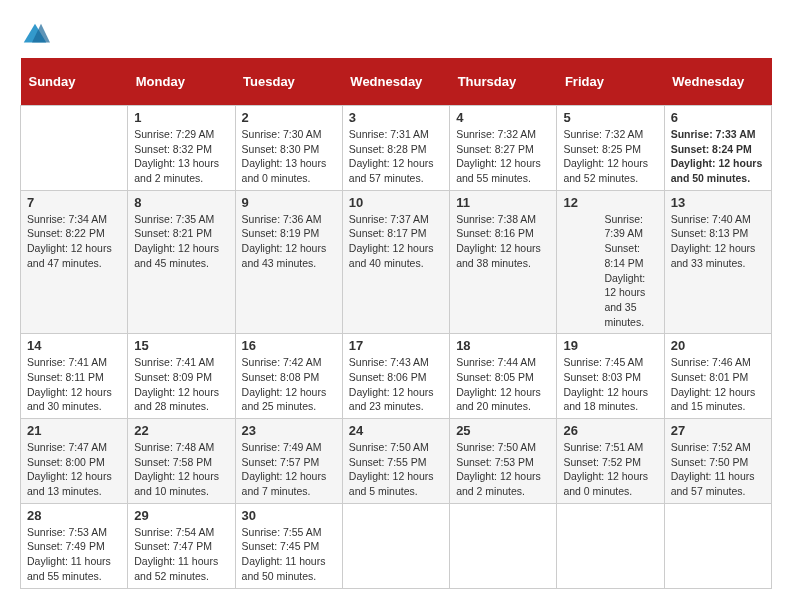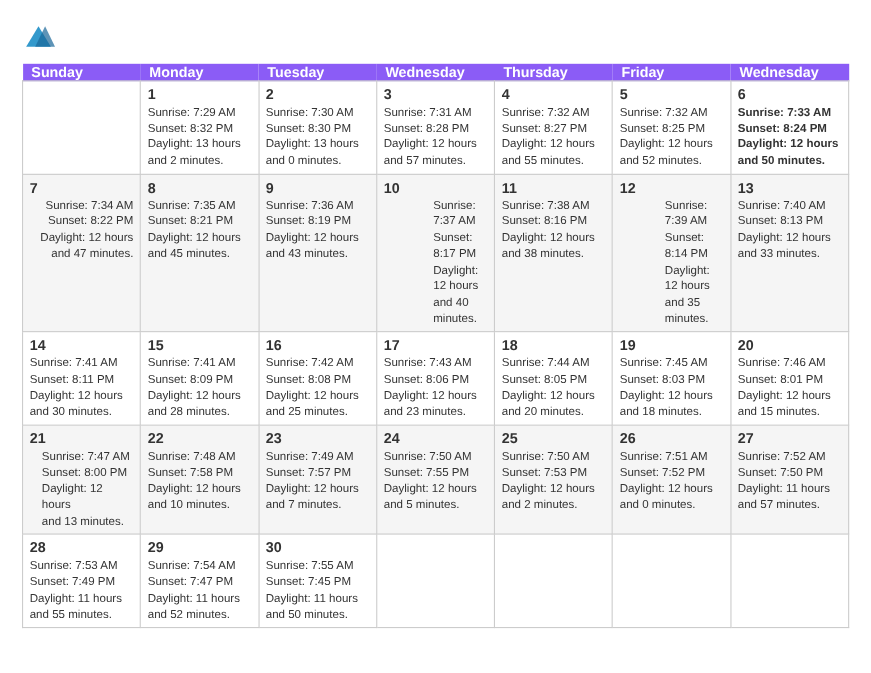--- a/index.html
+++ b/index.html
@@ -51,24 +51,24 @@
     .subtitle {
       font-size: 15px;
       color: #555;
     }
     table {
       width: 100%;
       border-collapse: collapse;
       table-layout: fixed;
     }
     th {
-      background-color: #8b5cf6;
+      background-color: #b91c1c;
       color: white;
       text-align: left;
-      padding: 0 8px;
+      padding: 16px 8px;
       font-size: 13px;
       font-weight: bold;
     }
     td {
       border: 1px solid #ccc;
       vertical-align: top;
       padding: 4px 6px;
       font-size: 11px;
       color: #333;
       height: 80px;
@@ -171,42 +171,42 @@
           <span class="day-number">6</span>
           <div class="day-info" style="white-space: pre-line; font-weight: bold;">Sunrise: 7:33 AM
 Sunset: 8:24 PM
 Daylight: 12 hours
 and 50 minutes.</div>
         </td>
       </tr>
       <tr>
         <td>
           <span class="day-number">7</span>
-          <div class="day-info" style="white-space: pre-line; text-align: right;">Sunrise: 7:34 AM
+          <div class="day-info" style="white-space: pre-line;">Sunrise: 7:34 AM
 Sunset: 8:22 PM
 Daylight: 12 hours
 and 47 minutes.</div>
         </td>
         <td>
           <span class="day-number">8</span>
           <div class="day-info" style="white-space: pre-line;">Sunrise: 7:35 AM
 Sunset: 8:21 PM
 Daylight: 12 hours
 and 45 minutes.</div>
         </td>
         <td>
           <span class="day-number">9</span>
           <div class="day-info" style="white-space: pre-line;">Sunrise: 7:36 AM
 Sunset: 8:19 PM
 Daylight: 12 hours
 and 43 minutes.</div>
         </td>
         <td>
           <span class="day-number">10</span>
-          <div class="day-info" style="white-space: pre-line; margin-left: 45px;">Sunrise: 7:37 AM
+          <div class="day-info" style="white-space: pre-line;">Sunrise: 7:37 AM
 Sunset: 8:17 PM
 Daylight: 12 hours
 and 40 minutes.</div>
         </td>
         <td>
           <span class="day-number">11</span>
           <div class="day-info" style="white-space: pre-line;">Sunrise: 7:38 AM
 Sunset: 8:16 PM
 Daylight: 12 hours
 and 38 minutes.</div>
@@ -273,21 +273,21 @@
           <span class="day-number">20</span>
           <div class="day-info" style="white-space: pre-line;">Sunrise: 7:46 AM
 Sunset: 8:01 PM
 Daylight: 12 hours
 and 15 minutes.</div>
         </td>
       </tr>
       <tr>
         <td>
           <span class="day-number">21</span>
-          <div class="day-info" style="white-space: pre-line; margin-left: 11px;">Sunrise: 7:47 AM
+          <div class="day-info" style="white-space: pre-line;">Sunrise: 7:47 AM
 Sunset: 8:00 PM
 Daylight: 12 hours
 and 13 minutes.</div>
         </td>
         <td>
           <span class="day-number">22</span>
           <div class="day-info" style="white-space: pre-line;">Sunrise: 7:48 AM
 Sunset: 7:58 PM
 Daylight: 12 hours
 and 10 minutes.</div>

